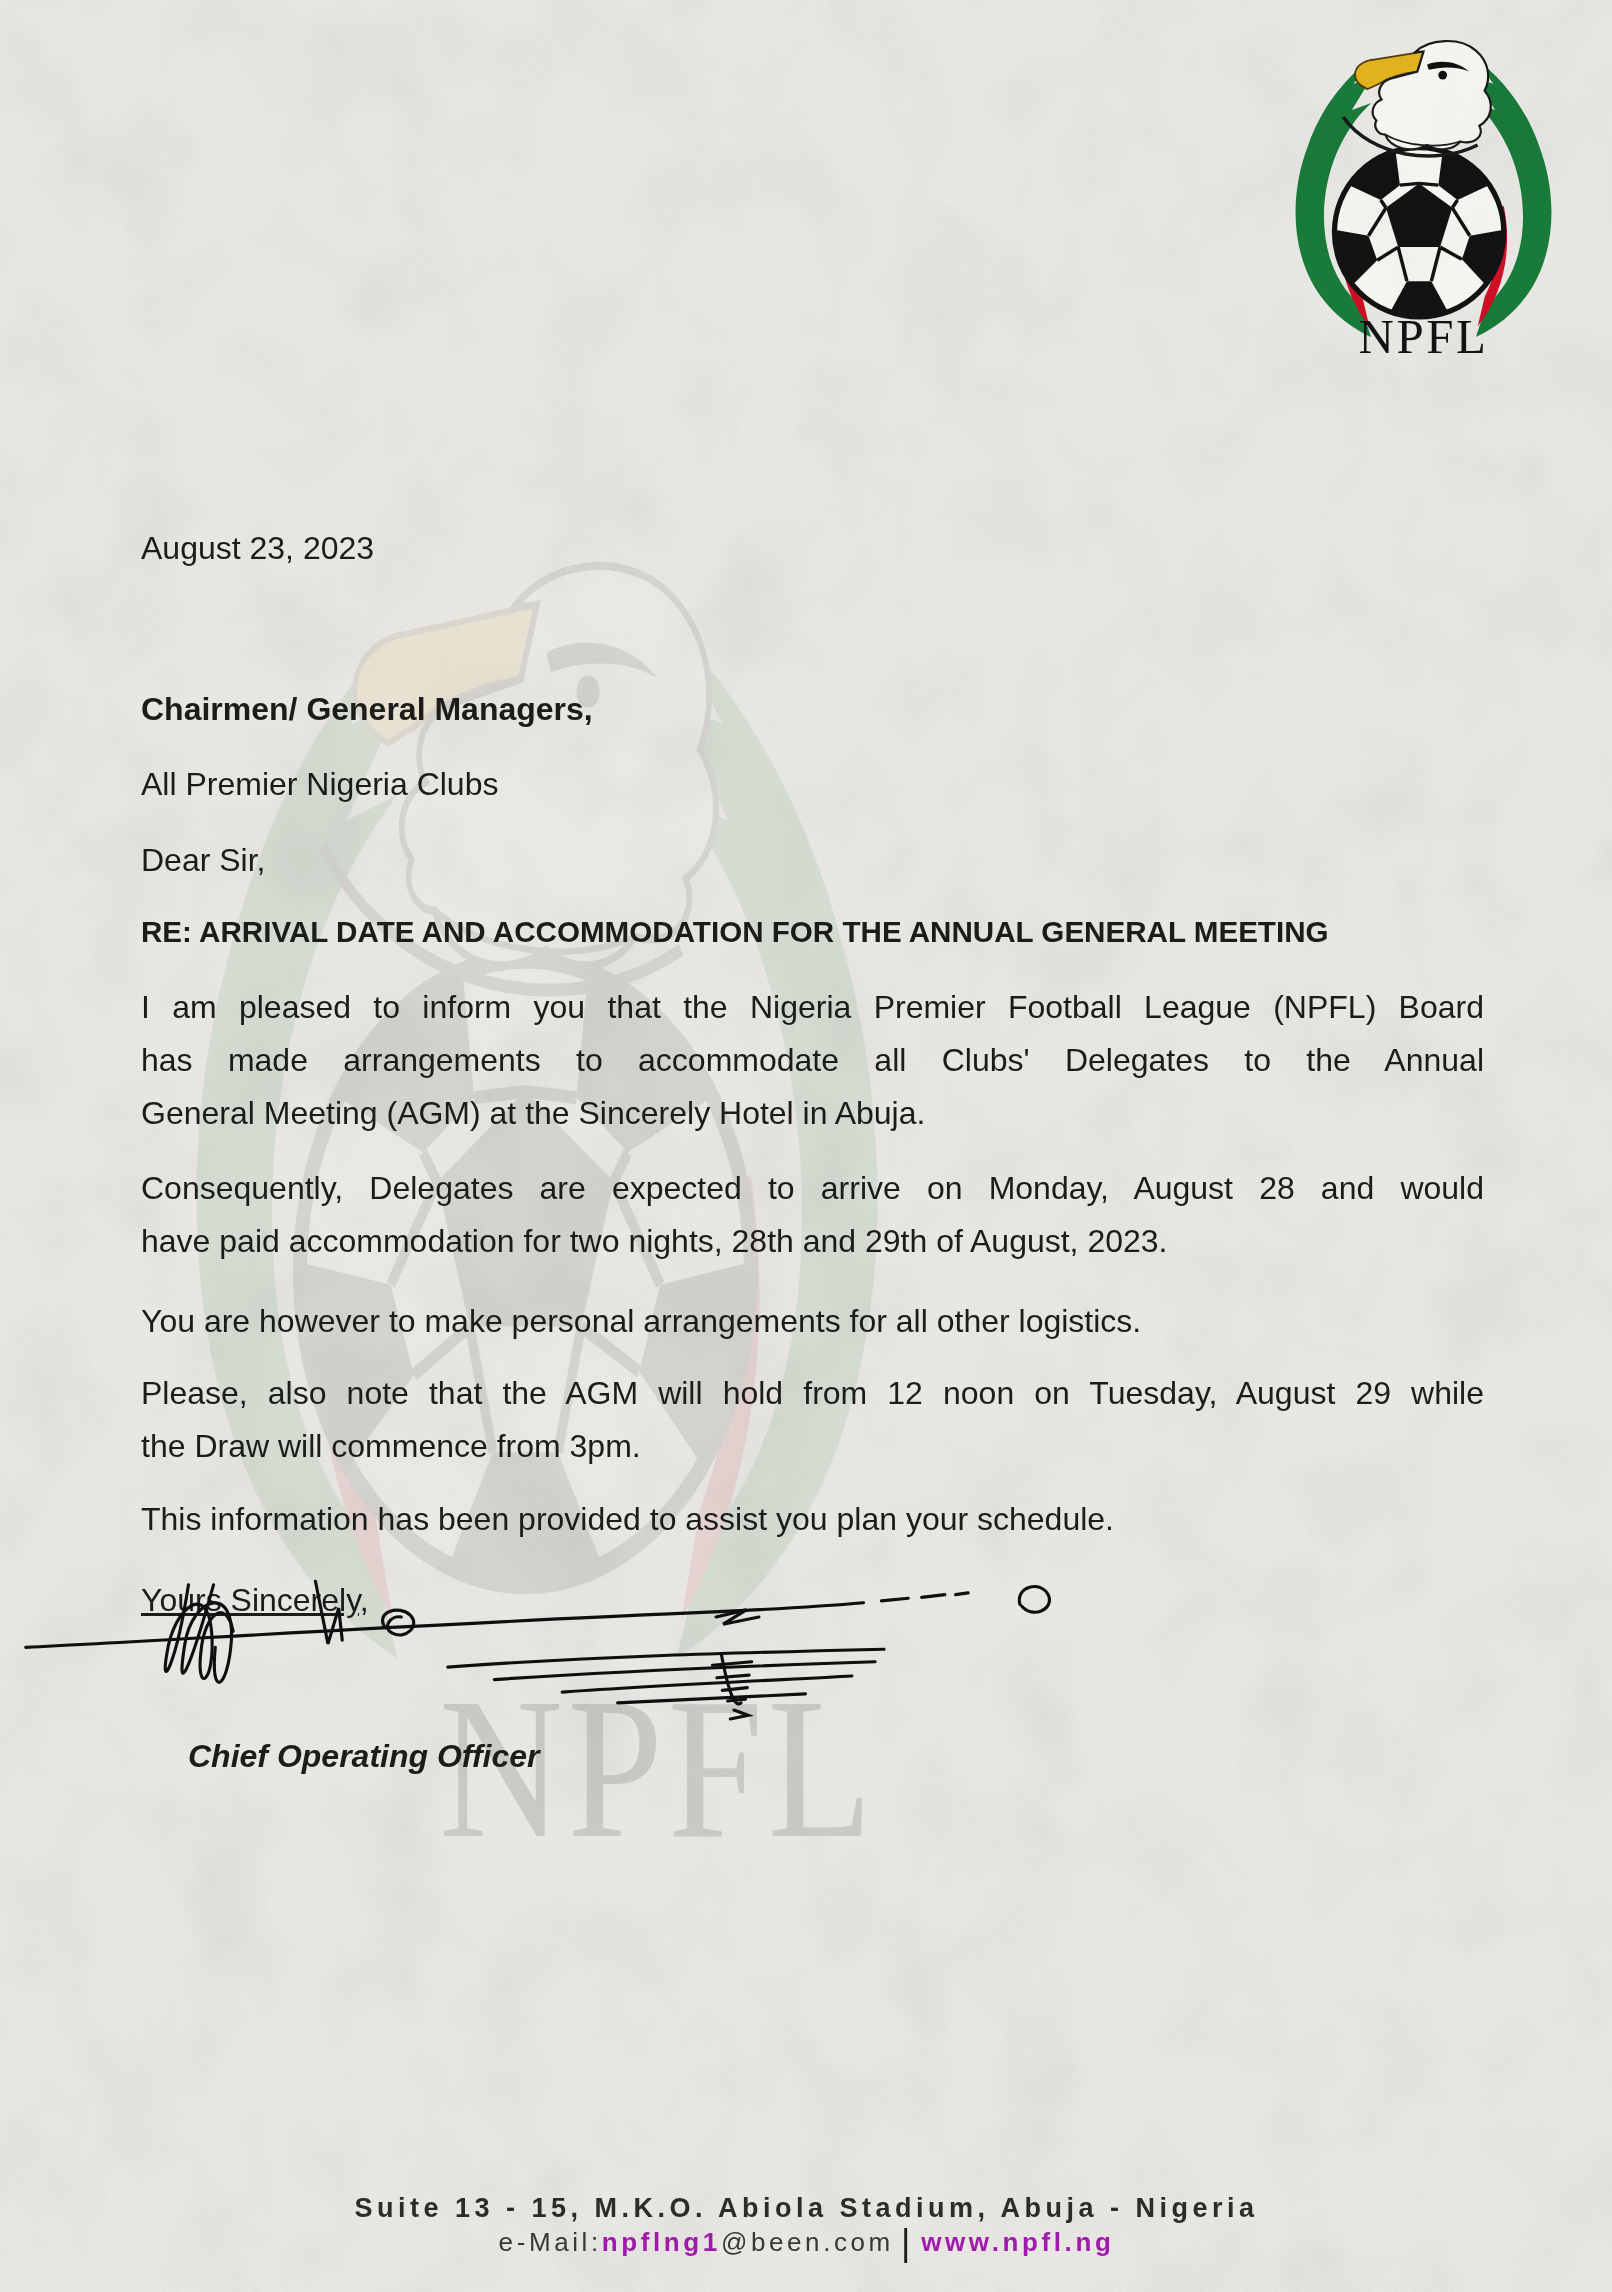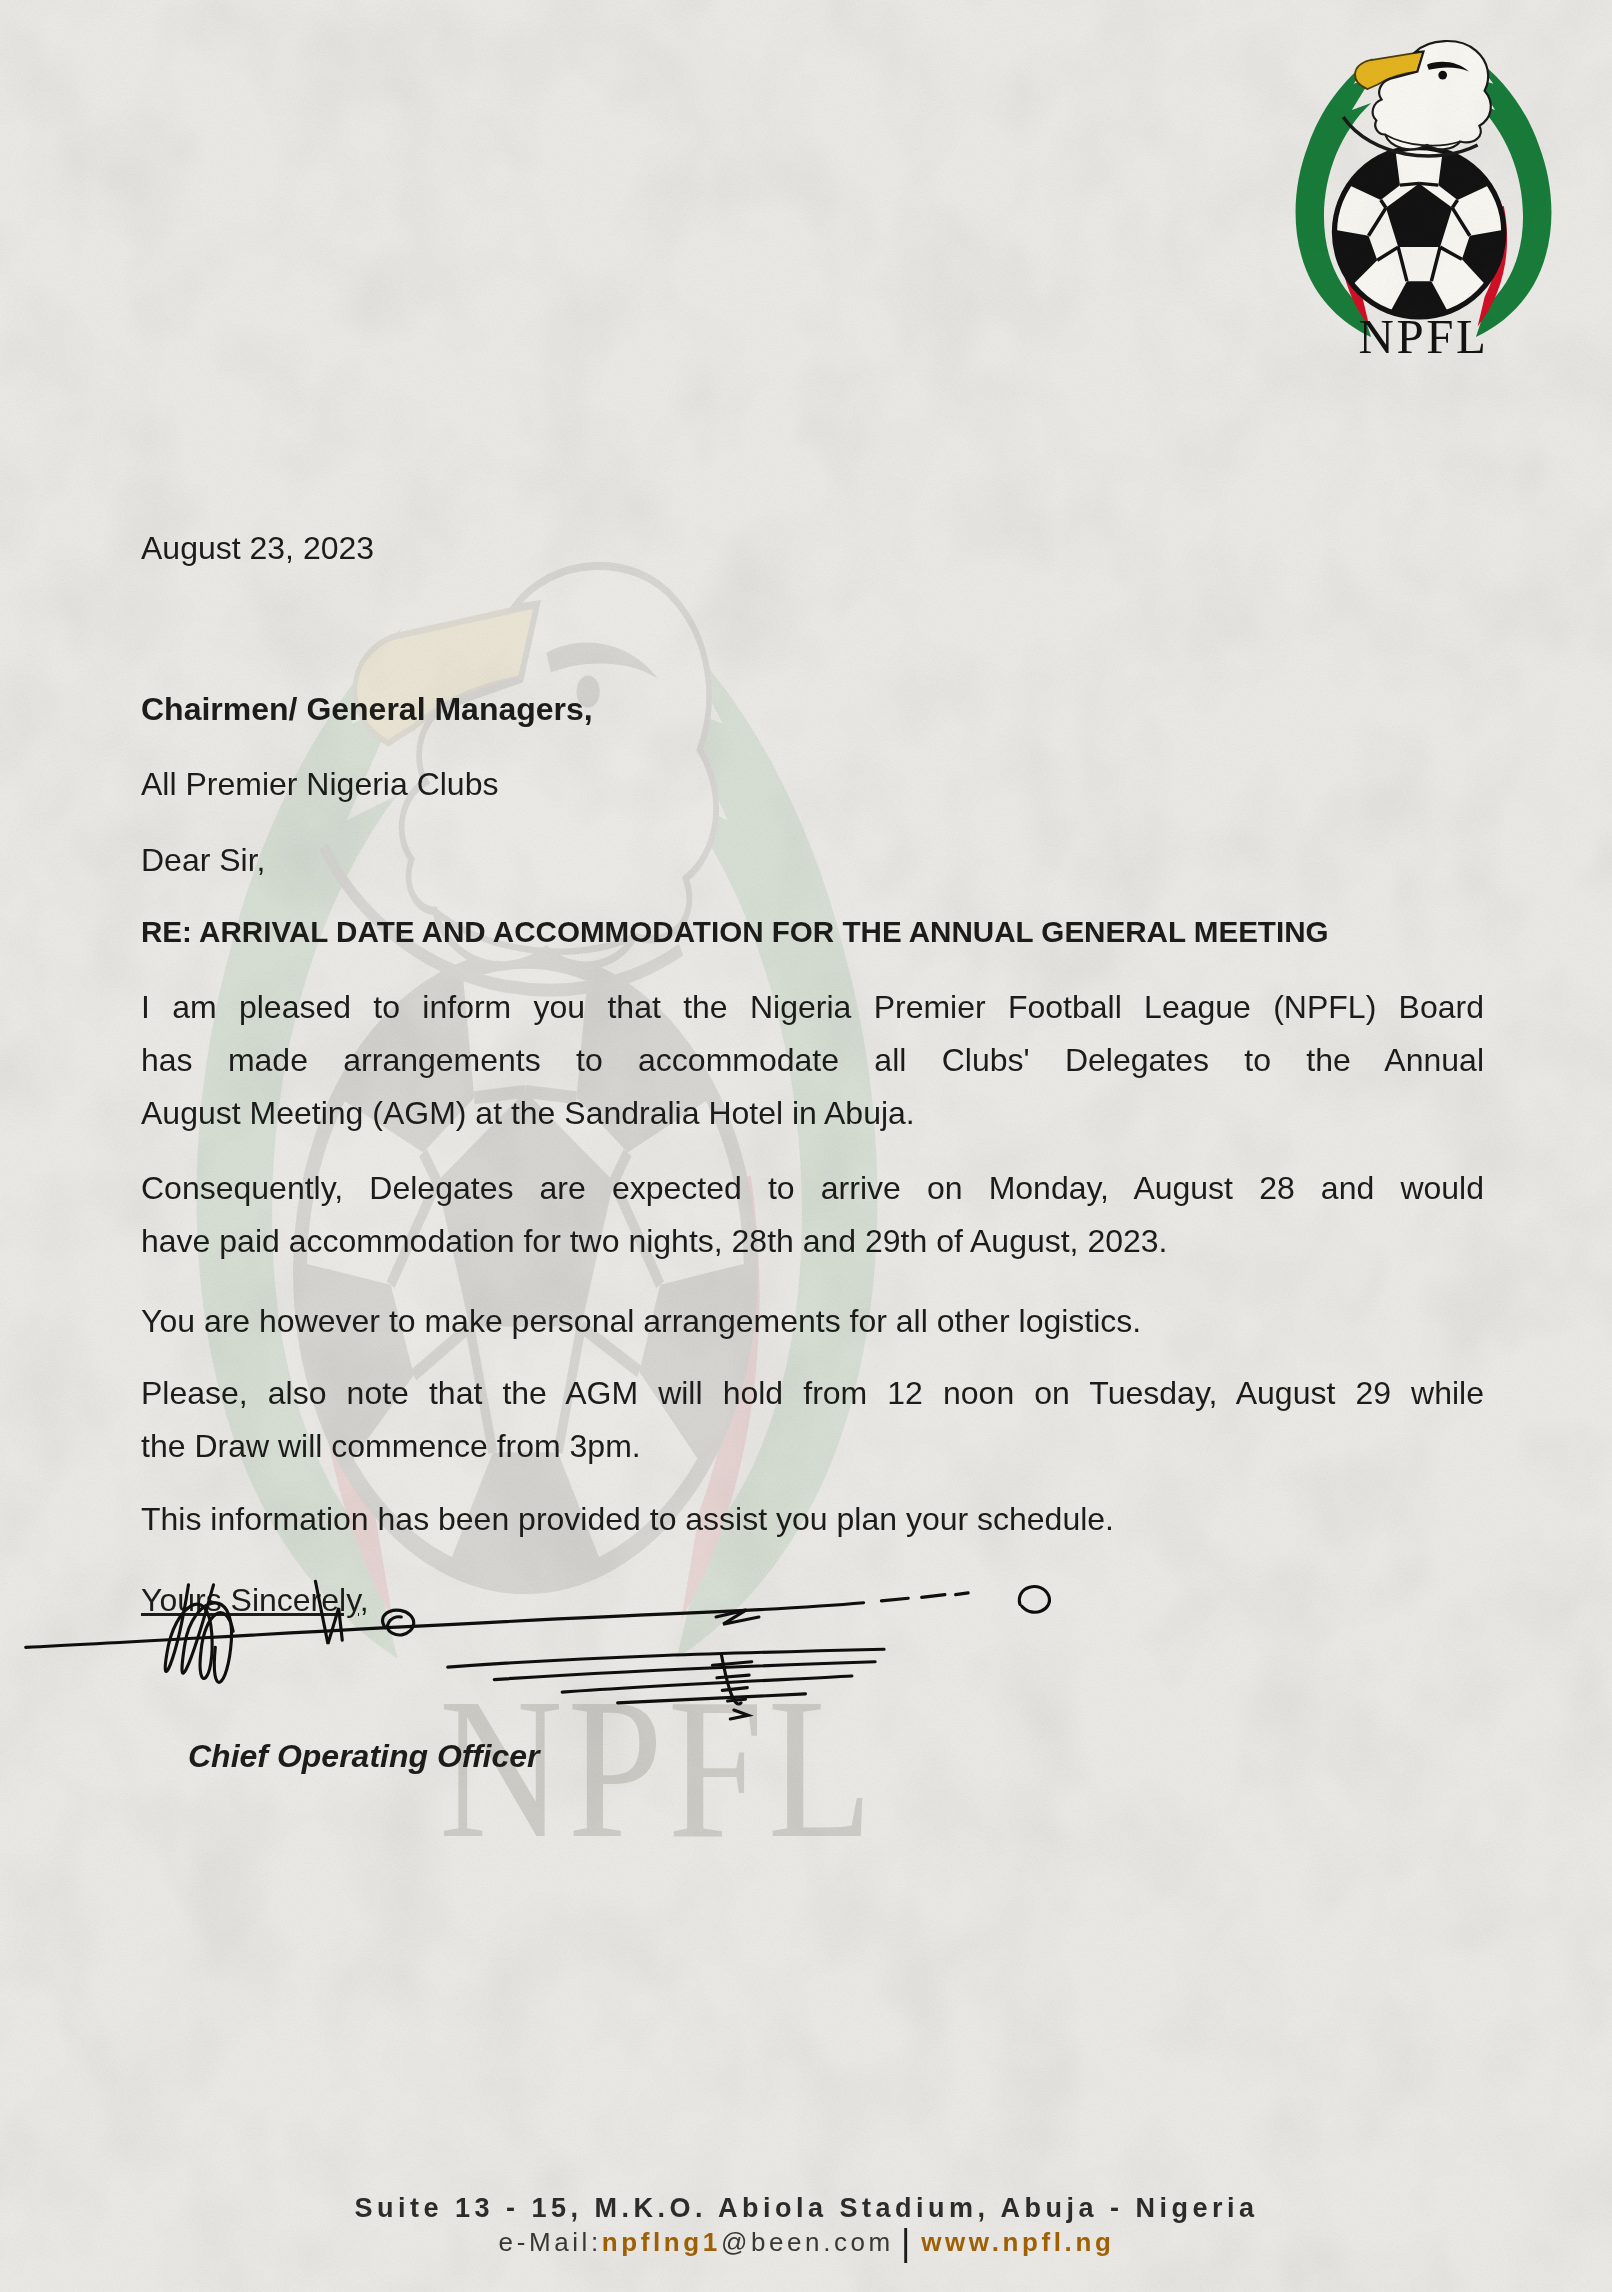--- a/index.html
+++ b/index.html
@@ -38,21 +38,21 @@
   .jl{text-align:justify;text-align-last:justify;}
   .ll{text-align:left;}
   .closing{margin-bottom:106px;text-decoration:underline;}
   .sig-name{font-weight:bold;line-height:47px;}
   .sig-role{font-weight:bold;font-style:italic;line-height:47px;margin-left:47px;}
   .signature{position:absolute;left:0;top:1558px;width:1128px;height:304px;}
   
   .footer{position:absolute;left:0;top:2192px;width:100%;text-align:center;color:#2e2d2b;}
   .f1{font-weight:bold;font-size:27px;letter-spacing:4.5px;line-height:32px;}
   .f2{font-size:26px;letter-spacing:3.6px;line-height:36px;color:#3a3936;}
-  .f2 .bold{font-weight:bold;color:#a16207;}
+  .f2 .bold{font-weight:bold;color:#a21caf;}
   .f2 .sep{font-size:36px;font-weight:400;vertical-align:-3.6px;padding:0 7.2px;color:#1e1d1b;}
   .hidden-defs{position:absolute;width:0;height:0;overflow:hidden;}
 </style>
 </head>
 <body>
 
 <div class="page">
 
   <svg class="hidden-defs" aria-hidden="true">
     <defs>
@@ -109,21 +109,21 @@
 
     <div class="addr-bold">Chairmen/ General Managers,</div>
     <div class="addr">All Premier Nigeria Clubs</div>
     <div class="salutation">Dear Sir,</div>
 
     <div class="subject">RE: ARRIVAL DATE AND ACCOMMODATION FOR THE ANNUAL GENERAL MEETING</div>
 
     <div class="para">
       <div class="jl">I am pleased to inform you that the Nigeria Premier Football League (NPFL) Board</div>
       <div class="jl">has made arrangements to accommodate all Clubs' Delegates to the Annual</div>
-      <div class="ll">August Meeting (AGM) at the Sandralia Hotel in Abuja.</div>
+      <div class="ll">General Meeting (AGM) at the Sincerely Hotel in Abuja.</div>
     </div>
 
     <div class="para p2">
       <div class="jl">Consequently, Delegates are expected to arrive on Monday, August 28 and would</div>
       <div class="ll">have paid accommodation for two nights, 28th and 29th of August, 2023.</div>
     </div>
 
     <div class="para p3">
       <div class="ll">You are however to make personal arrangements for all other logistics.</div>
     </div>

